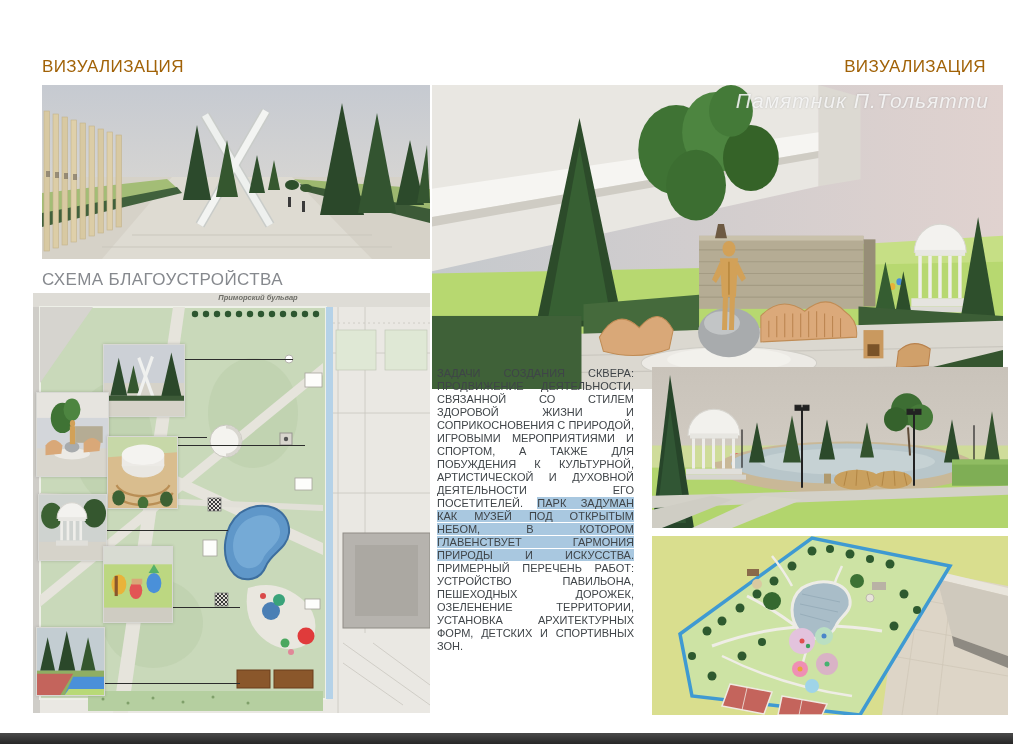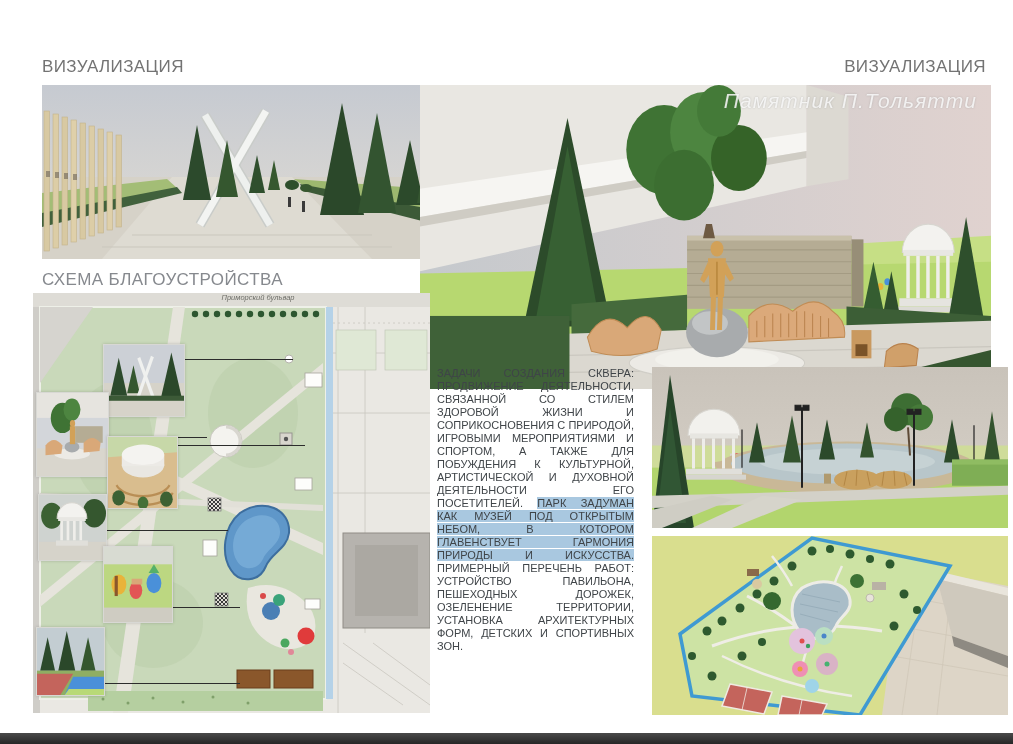--- a/index.html
+++ b/index.html
@@ -1,32 +1,32 @@
 <!DOCTYPE html>
 <html><head>
 <meta charset="utf-8">
 <style>
   html,body{margin:0;padding:0;background:#ffffff;}
   .page{position:relative;width:1013px;height:744px;background:#ffffff;overflow:hidden;
         font-family:"Liberation Sans",sans-serif;}
   .page-title{position:absolute;left:0;top:22px;width:1013px;text-align:center;
         font-size:22px;font-weight:bold;color:#151515;letter-spacing:.5px;}
-  .viz-label{position:absolute;top:57px;font-size:17px;color:#737373;letter-spacing:.4px;}
+  .viz-label{position:absolute;top:57px;font-size:17px;color:#a16207;letter-spacing:.4px;}
   .viz-left{left:42px;}
   .viz-right{right:27px;}
   .scheme-heading{position:absolute;left:42px;top:270px;font-size:17px;color:#86898e;letter-spacing:.4px;}
   .img-box{position:absolute;overflow:hidden;background:#dfe0df;}
   .img-box svg{display:block;width:100%;height:100%;}
   .img-entrance{left:42px;top:85px;width:388px;height:174px;}
-  .img-hero{left:420px;top:85px;width:571px;height:304px;text-align:right;}
+  .img-hero{left:432px;top:85px;width:571px;height:304px;text-align:right;}
   .img-pond{left:652px;top:367px;width:356px;height:161px;}
   .img-aerial{left:652px;top:536px;width:356px;height:179px;}
   .hero-caption{position:absolute;top:4px;right:14px;font-size:21px;font-style:italic;
         color:rgba(250,250,250,.85);letter-spacing:1px;text-shadow:0 0 2px rgba(120,120,120,.4);}
-  .plan{position:absolute;left:33px;top:293px;width:322px;height:420px;}
+  .plan{position:absolute;left:33px;top:293px;width:322px;height:420px;font-weight:bold;}
   .plan svg{position:absolute;left:0;top:0;width:397px;height:420px;}
   .street-label{position:absolute;left:150px;top:0px;width:150px;text-align:center;
         font-size:7.5px;font-style:italic;color:#6e6e68;}
   .callout{position:absolute;background:#fdfdfc;border:1px solid #d8d8d4;
         box-shadow:0 0 3px rgba(0,0,0,.18);padding:2px;z-index:3;}
   .callout-label{font-size:7px;font-style:italic;color:#3a3a3a;text-align:center;line-height:8px;padding:1px 0 2px;}
   .callout-thumb{width:100%;overflow:hidden;}
   .callout-thumb svg{display:block;width:100%;height:100%;}
   .connector{position:absolute;height:0;border-top:1px solid #2c2c2c;z-index:2;}
   .desc{position:absolute;left:437px;top:367px;width:197px;font-size:11px;line-height:13px;

